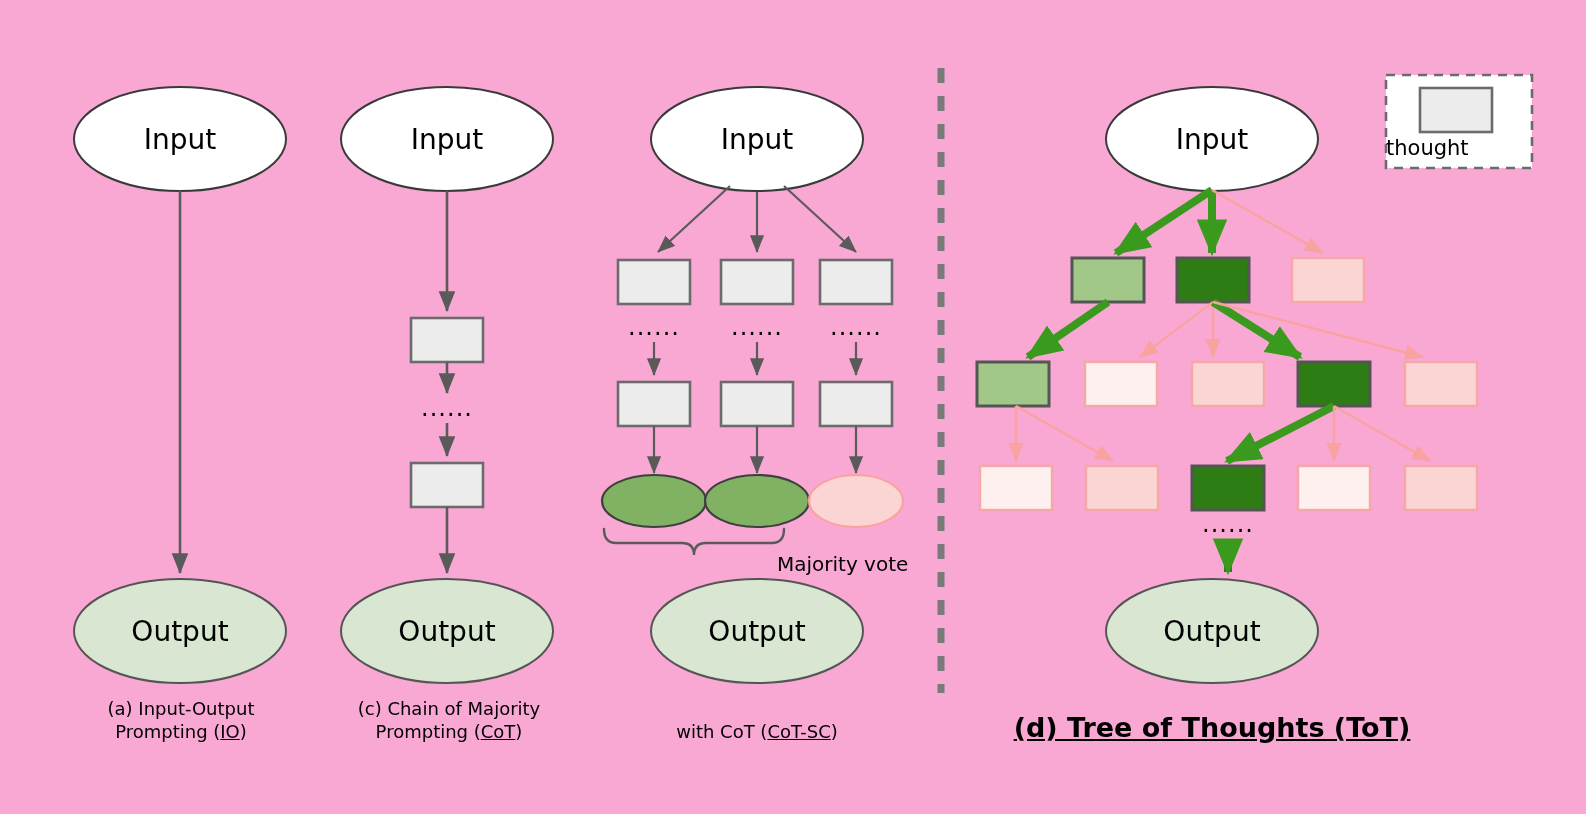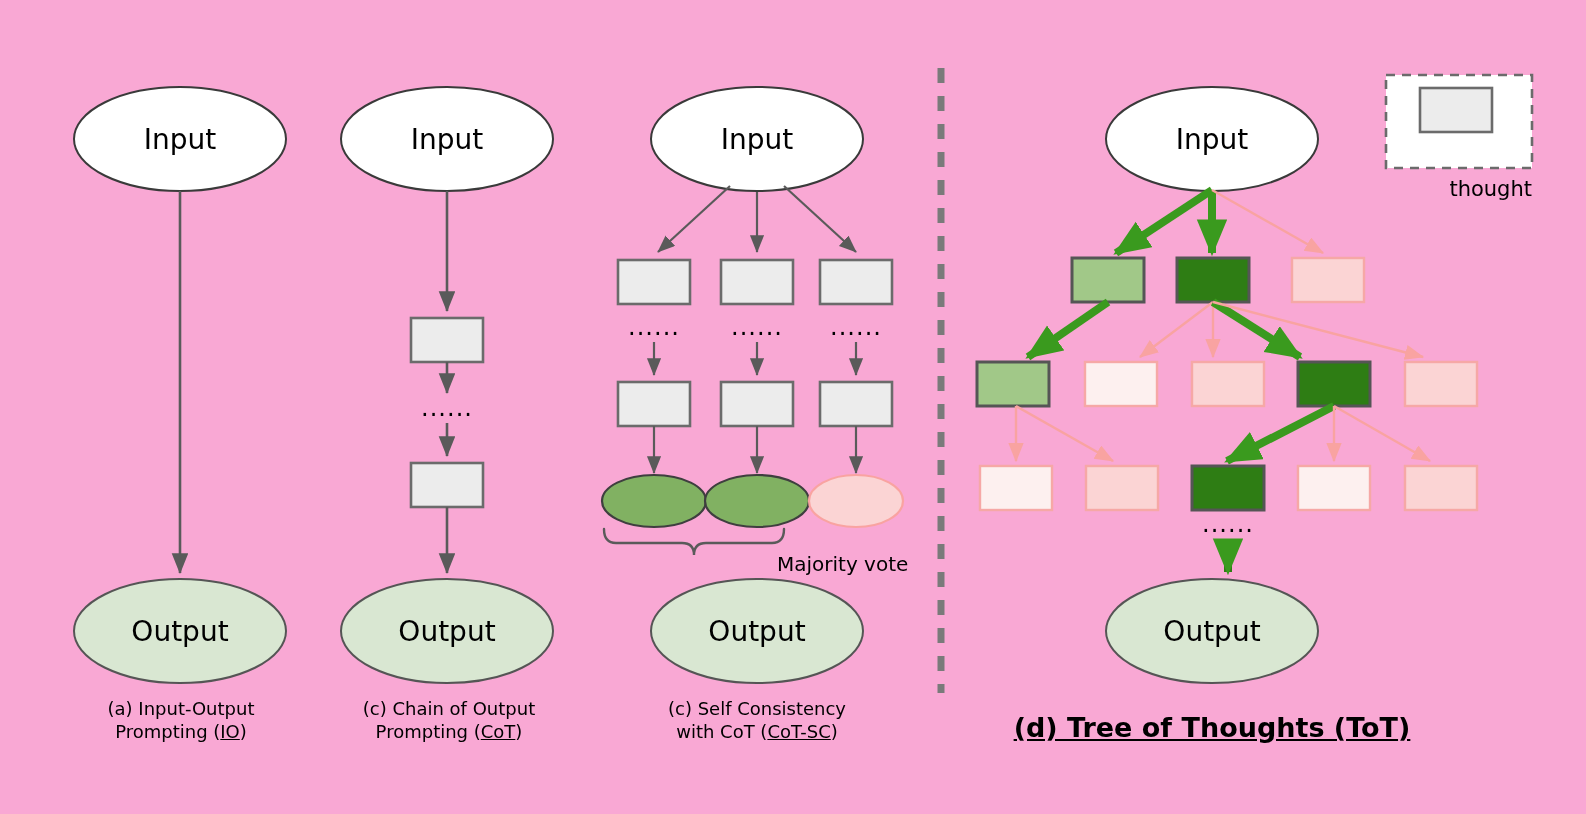--- a/index.html
+++ b/index.html
@@ -42,24 +42,23 @@
     color: #000000;
   }
   .caption.bold {
     font-weight: bold;
   }
   .caption u {
     text-decoration: underline;
   }
   .legend-label {
     position: absolute;
-    text-align: right;
+    text-align: left;
     font-size: 21px;
     color: #000000;
-    margin-top: 41px;
   }
   .small-label {
     position: absolute;
     font-size: 20px;
     color: #000000;
     white-space: nowrap;
   }
 </style>
 </head>
 <body>
@@ -205,26 +204,26 @@
   <div class="node-text" style="left:1106px; top:605px; width:212px; height:52px;">Output</div>
 
   <div class="legend-label" style="left:1386px; top:136px; width:146px;">thought</div>
 
   <div class="caption" style="left:56px; top:697px; width:250px;">
     <span>(a) Input-Output</span><br>
     <span>Prompting (</span><u>IO</u><span>)</span>
   </div>
 
   <div class="caption" style="left:315px; top:697px; width:268px;">
-    <span>(c) Chain of Output</span><br>
+    <span>(c) Chain of Majority</span><br>
     <span>Prompting (</span><u>CoT</u><span>)</span>
   </div>
 
   <div class="caption" style="left:620px; top:697px; width:274px;">
-    <span>(c) Self Consistency</span><br>
+    <br>
     <span>with CoT (</span><u>CoT-SC</u><span>)</span>
   </div>
 
   <div class="caption bold" style="left:1000px; top:710px; width:424px; font-size:27px;text-decoration:underline;">
     <span>(d) Tree of Thoughts (</span><u>ToT</u><span>)</span>
   </div>
 
 </div>
 
 </body></html>

